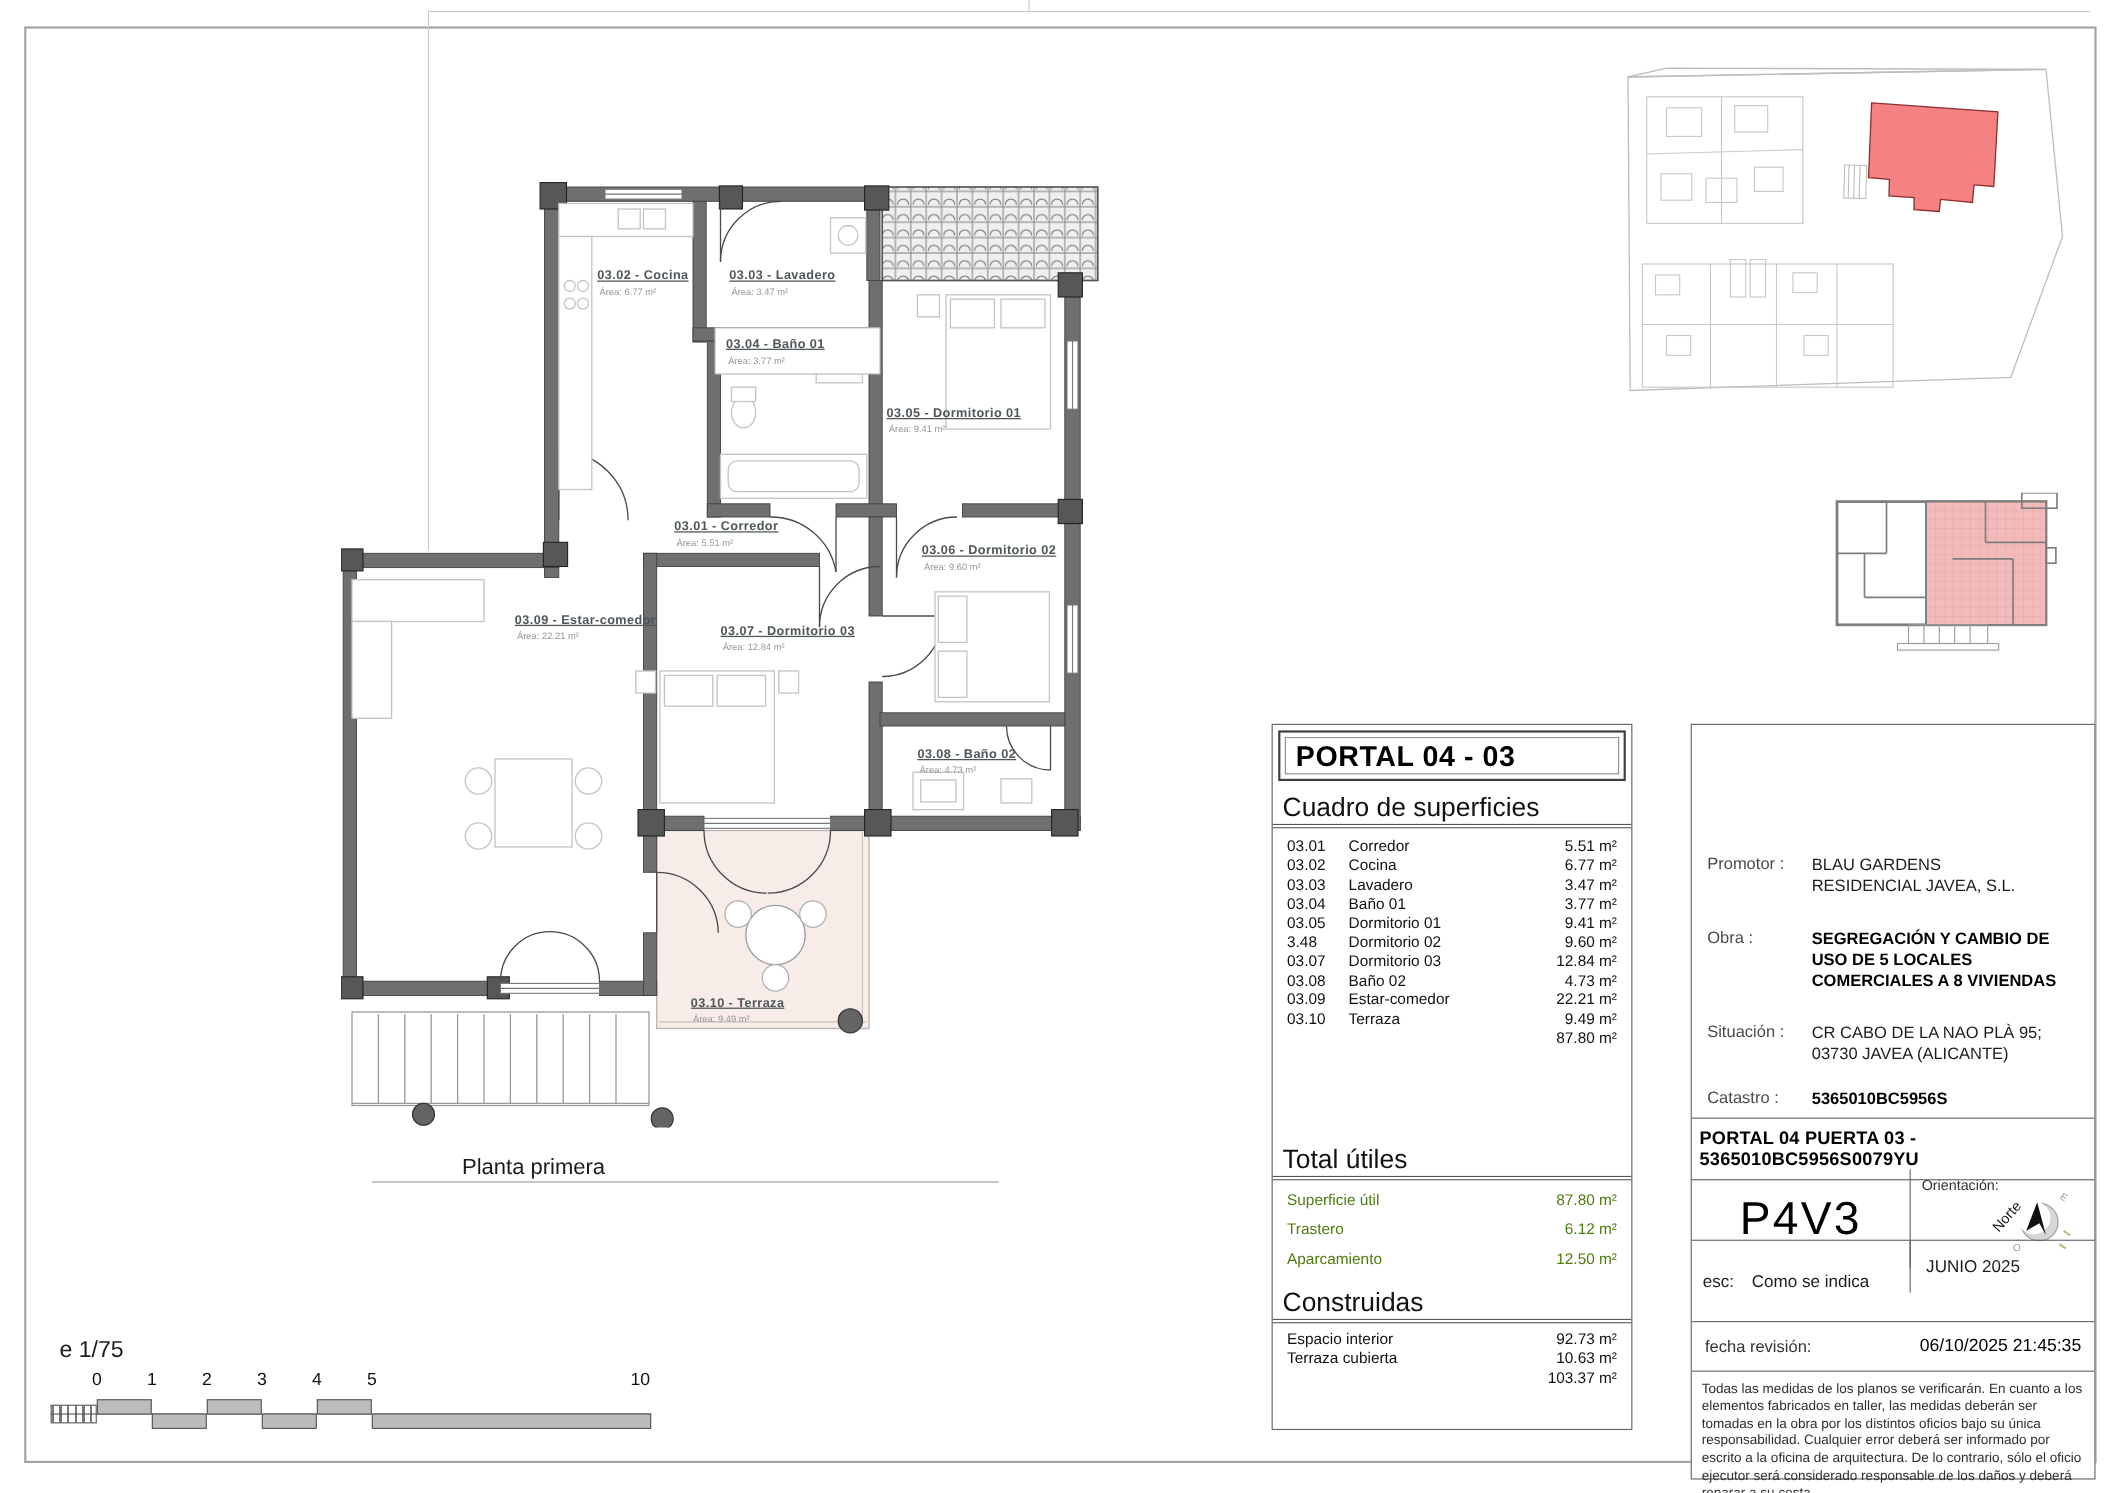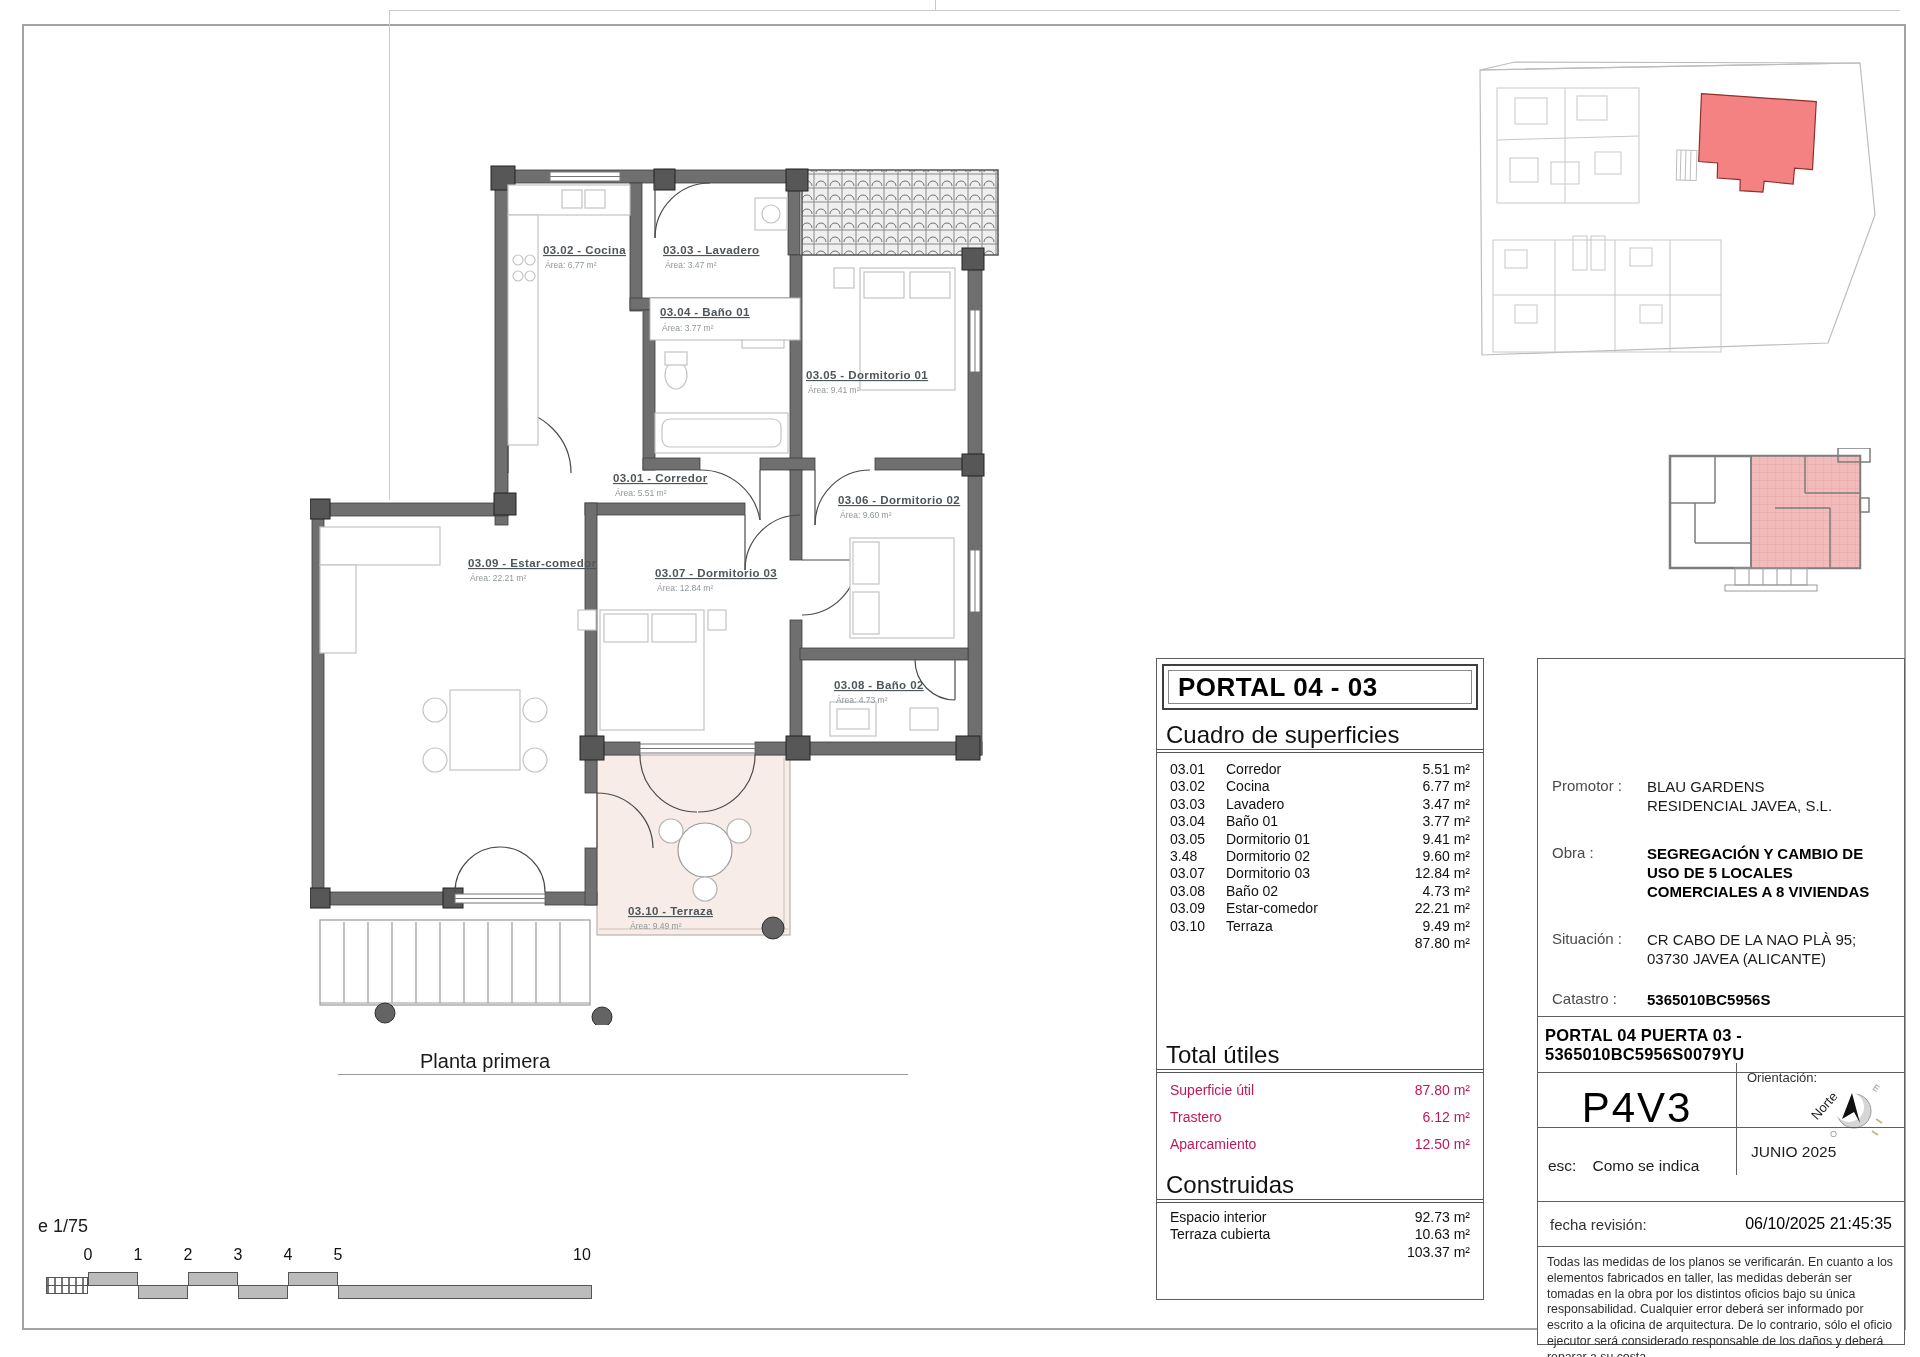--- a/index.html
+++ b/index.html
@@ -13,21 +13,21 @@
   .surf-panel{left:1156px;top:658px;width:328px;height:642px;border:1.5px solid #5f5f5f;box-sizing:border-box;background:#fff;}
   .portal-box{position:absolute;left:5px;top:5px;right:5px;height:46px;border:2px solid #3f3f3f;box-sizing:border-box;padding:4px;}
   .portal-box-inner{width:100%;height:100%;border:1px solid #8a8a8a;box-sizing:border-box;display:flex;align-items:center;padding-left:9px;font-size:26px;font-weight:bold;letter-spacing:.5px;color:#000;}
   .surf-subhead{position:absolute;left:9px;font-size:24px;color:#111;}
   .dbl-rule{position:absolute;left:0;right:0;height:4px;border-top:1.5px solid #555;border-bottom:1px solid #555;box-sizing:border-box;}
   .surf-rows{position:absolute;left:13px;right:13px;font-size:14px;color:#111;}
   .srow{display:flex;line-height:17.4px;}
   .srow .c{width:56px;}
   .srow .n{flex:1;}
   .srow .a{text-align:right;}
-  .srow2{display:flex;justify-content:space-between;line-height:27px;font-size:14px;color:#be185d;}
+  .srow2{display:flex;justify-content:space-between;line-height:27px;font-size:14px;color:#4d7c0f;}
   
   .title-block{left:1537px;top:658px;width:368px;height:687px;border:1.5px solid #5f5f5f;box-sizing:border-box;background:#fff;}
   .tb-fields{position:absolute;left:14px;right:10px;top:118px;}
   .tb-row{display:flex;margin-bottom:29px;}
   .tb-label{width:95px;font-size:15px;color:#4a4a4a;flex:none;}
   .tb-val{font-size:15px;color:#1c1c1c;line-height:19px;width:240px;}
   .tb-val.bold{font-weight:bold;color:#000;}
   .tb-portal-row{position:absolute;left:0;right:0;top:357px;height:57px;border-top:1.5px solid #5f5f5f;border-bottom:1.5px solid #5f5f5f;box-sizing:border-box;display:flex;align-items:center;padding:0 7px;font-size:16.5px;font-weight:bold;color:#000;letter-spacing:.2px;}
   .tb-code-row{position:absolute;left:0;right:0;top:404px;height:90px;display:flex;}
   .tb-code-cell{width:198px;display:flex;align-items:center;justify-content:center;font-size:42px;font-weight:normal;letter-spacing:2px;color:#000;}
@@ -37,21 +37,21 @@
   .tb-esc-left{width:198px;display:flex;align-items:center;padding-left:10px;box-sizing:border-box;font-size:15.5px;}
   .tb-esc-left .v{margin-left:16px;color:#1c1c1c;}
   .tb-esc-right{flex:1;border-left:1.5px solid #5f5f5f;display:flex;align-items:center;padding-left:14px;font-size:15.5px;color:#1c1c1c;align-self:stretch;}
   .tb-fecha-row{position:absolute;left:0;right:0;top:542px;height:45px;border-top:1.5px solid #5f5f5f;box-sizing:border-box;display:flex;align-items:center;justify-content:space-between;padding:0 12px;}
   .tb-fecha-row .l{font-size:15px;color:#333;}
   .tb-fecha-row .r{font-size:16px;color:#000;}
   .tb-disclaimer{position:absolute;left:0;right:0;top:587px;bottom:0;border-top:1.5px solid #5f5f5f;box-sizing:border-box;padding:8px 9px;font-size:12.3px;line-height:15.8px;color:#2e2e2e;}
   
   .planta-label{left:420px;top:1050px;font-size:20px;color:#1a1a1a;}
   .planta-line{left:338px;top:1074px;width:570px;border-top:1.5px solid #9a9a9a;height:0;}
-  .scale-label{left:38px;top:1216px;font-size:18px;color:#1a1a1a;}
+  .scale-label{left:54px;top:1216px;font-size:21px;color:#1a1a1a;}
   .tick{position:absolute;top:1246px;width:20px;text-align:center;font-size:16px;color:#111;}
   .sb-rect{position:absolute;background:#bcbcbc;border:1px solid #555;box-sizing:border-box;}
   .sb-hatch{position:absolute;left:46px;top:1277px;width:42px;height:17px;border:1px solid #555;box-sizing:border-box;background:repeating-linear-gradient(90deg,#777 0 2px,#fff 2px 7px);}
   .sb-line{position:absolute;left:46px;top:1285px;width:546px;border-top:1px solid #555;height:0;}
 </style>
 </head>
 <body>
 
 <div class="abs page-frame"></div>
 <div class="abs faint-h" style="left:389px;top:10px;width:1511px;"></div>

